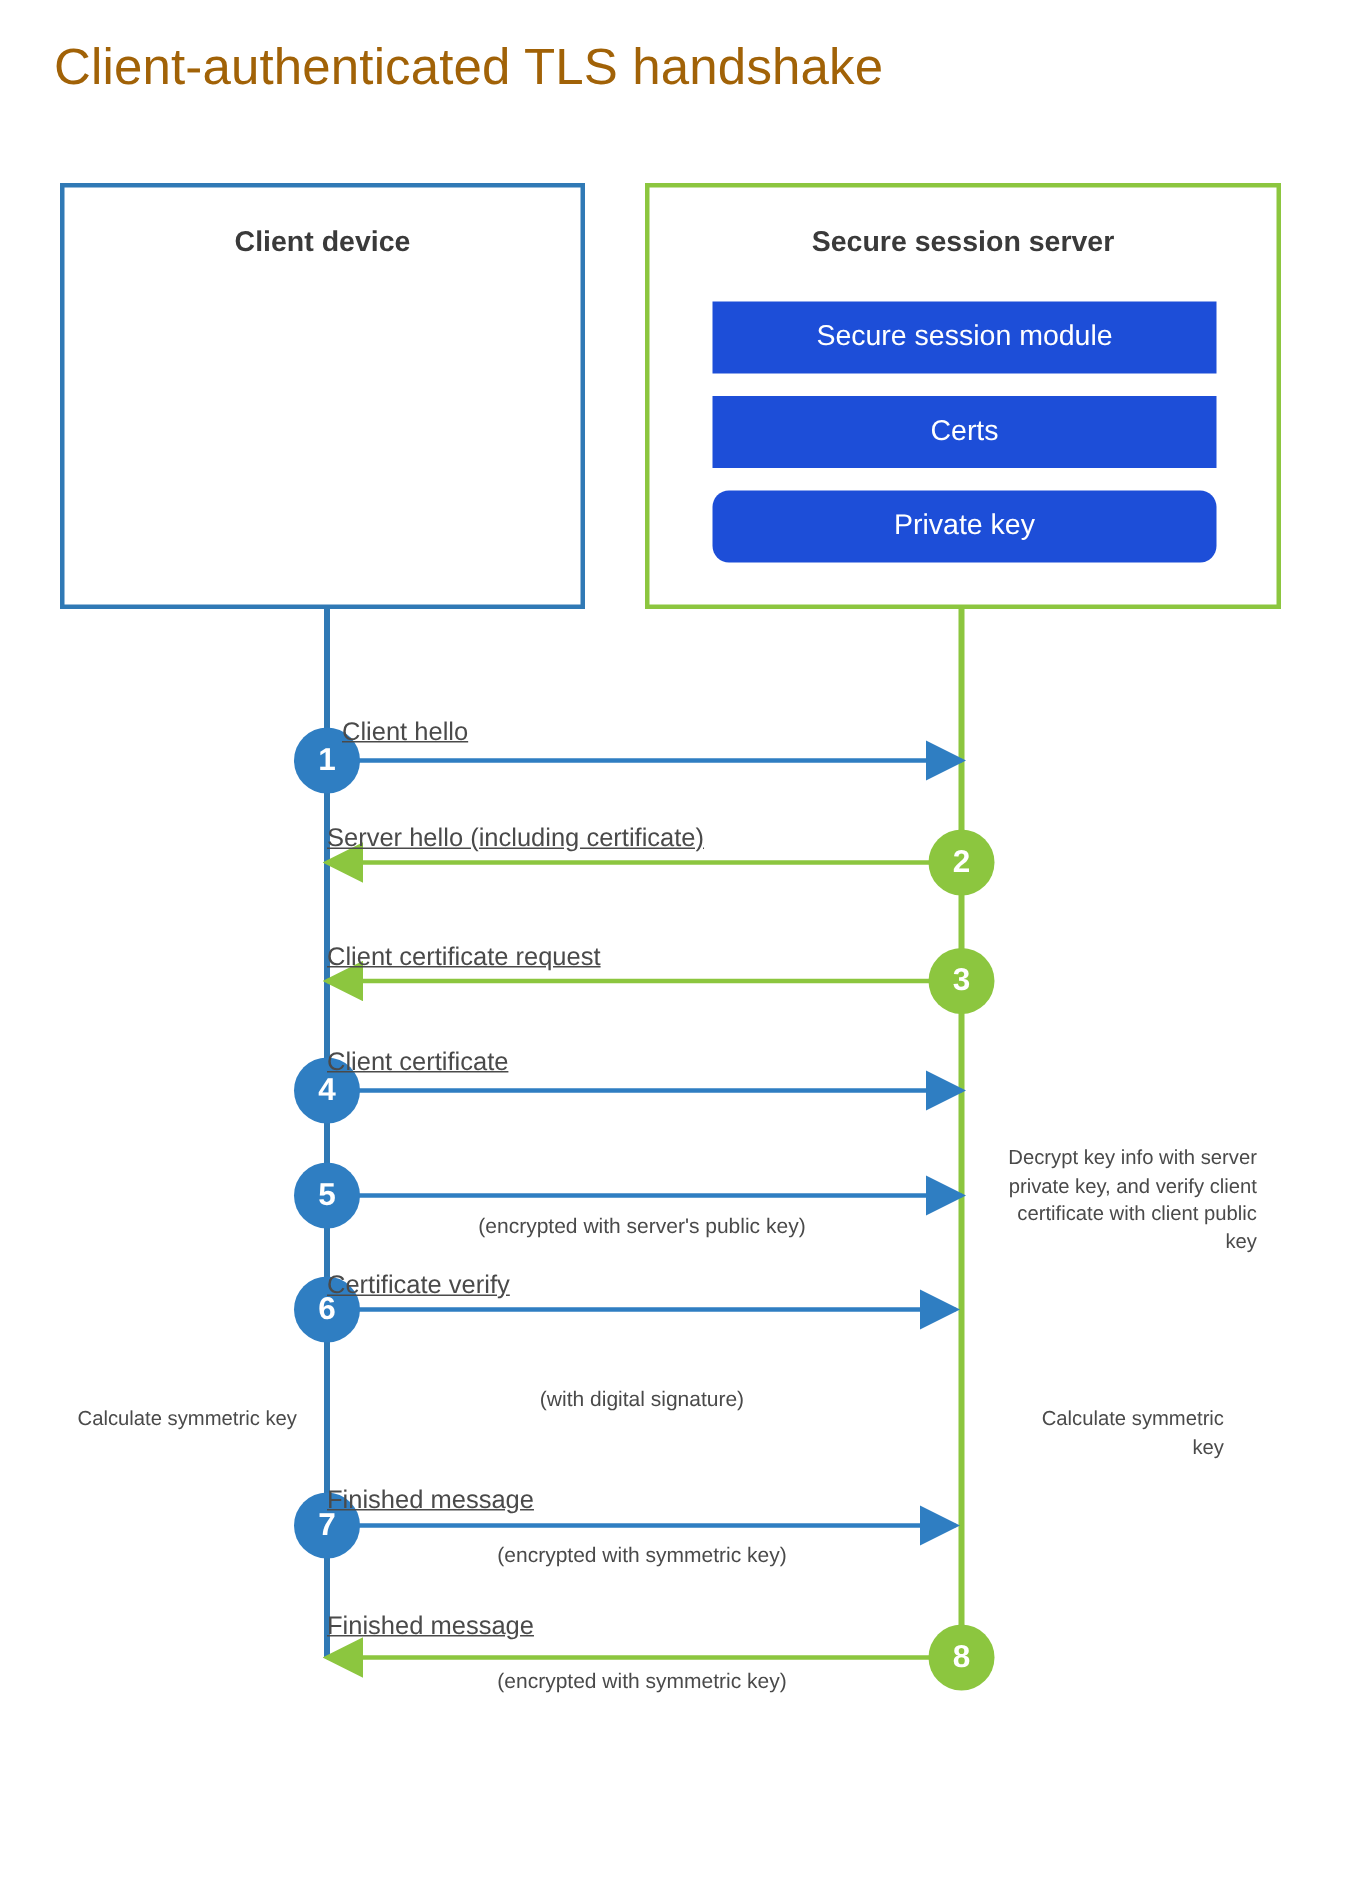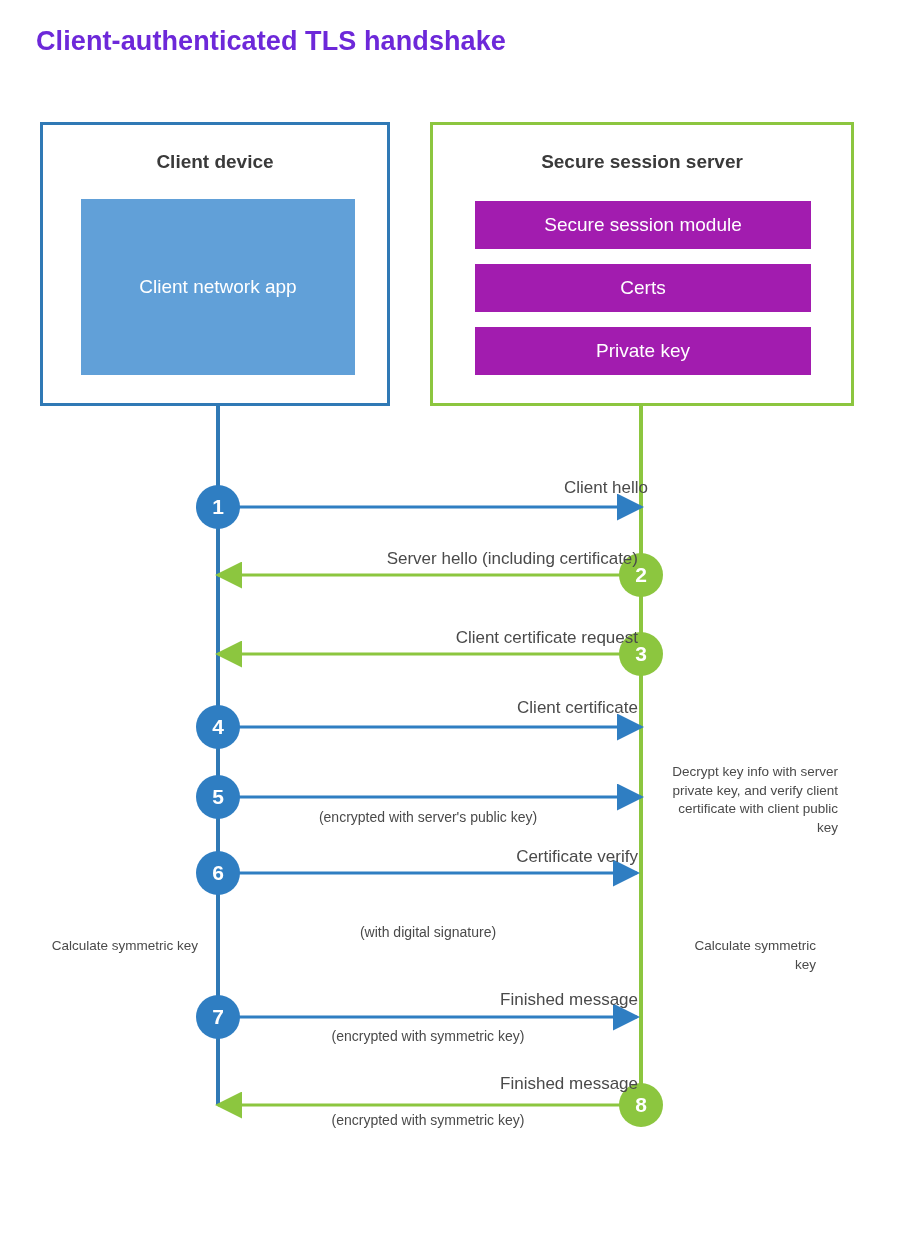--- a/index.html
+++ b/index.html
@@ -6,21 +6,21 @@
   body{
     width:900px;height:1256px;background:#ffffff;
     font-family:"Liberation Sans", sans-serif;
     position:relative;overflow:hidden;
   }
   .page{position:absolute;left:0;top:0;width:900px;height:1256px;}
 
   
   .diagram-title{
     position:absolute;left:36px;top:26px;
-    font-size:27px;font-weight:700;color:#6d28d9;
+    font-size:34px;font-weight:400;color:#a16207;
     letter-spacing:.1px;white-space:nowrap;
   }
 
   
   .actor-box{position:absolute;background:#ffffff;box-sizing:border-box;}
   .client-box{left:40px;top:122px;width:350px;height:284px;border:3px solid #3079b5;}
   .server-box{left:430px;top:122px;width:424px;height:284px;border:3px solid #8cc63f;}
 
   .actor-title{
     position:absolute;left:0;right:0;top:26px;text-align:center;
@@ -28,44 +28,44 @@
   }
 
   .client-app{
     position:absolute;left:38px;top:74px;width:274px;height:176px;
     background:#61a0d8;color:#ffffff;
     display:flex;align-items:center;justify-content:center;text-align:center;
     font-size:19px;line-height:1.35;font-weight:400;
   }
   .srv-bar{
     position:absolute;left:42px;width:336px;height:48px;
-    background:#a21caf;color:#ffffff;
+    background:#1d4ed8;color:#ffffff;
     display:flex;align-items:center;justify-content:center;
     font-size:19px;font-weight:400;
   }
   .srv-bar-0{top:76px;}
   .srv-bar-1{top:139px;}
-  .srv-bar-2{top:202px;}
+  .srv-bar-2{top:202px;border-radius:11px;}
 
   
   .wire{position:absolute;left:0;top:0;width:900px;height:1256px;}
 
   
   .step-badge{
     position:absolute;width:44px;height:44px;border-radius:50%;
     display:flex;align-items:center;justify-content:center;
     color:#ffffff;font-size:21px;font-weight:bold;
   }
   .step-blue{background:#2f7ec2;}
   .step-green{background:#8cc63f;}
 
   
   .msg-main{
-    position:absolute;text-align:right;
-    font-size:17px;color:#4a4a4a;white-space:nowrap;
+    position:absolute;text-align:left;
+    font-size:17px;color:#4a4a4a;white-space:nowrap;text-decoration:underline;
   }
   .msg-sub{
     position:absolute;text-align:center;
     font-size:14px;color:#4a4a4a;white-space:nowrap;
   }
 
   
   .side-note{
     position:absolute;font-size:13.5px;line-height:1.38;color:#4a4a4a;
   }
@@ -74,21 +74,20 @@
 </style>
 </head>
 <body>
 
 <div class="page">
 
   <div class="diagram-title">Client-authenticated TLS handshake</div>
 
   <div class="actor-box client-box">
     <div class="actor-title">Client device</div>
-    <div class="client-app">Client network app</div>
   </div>
 
   <div class="actor-box server-box">
     <div class="actor-title">Secure session server</div>
     <div class="srv-bar srv-bar-0">Secure session module</div>
     <div class="srv-bar srv-bar-1">Certs</div>
     <div class="srv-bar srv-bar-2">Private key</div>
   </div>
 
   <svg class="wire" viewBox="0 0 900 1256">

